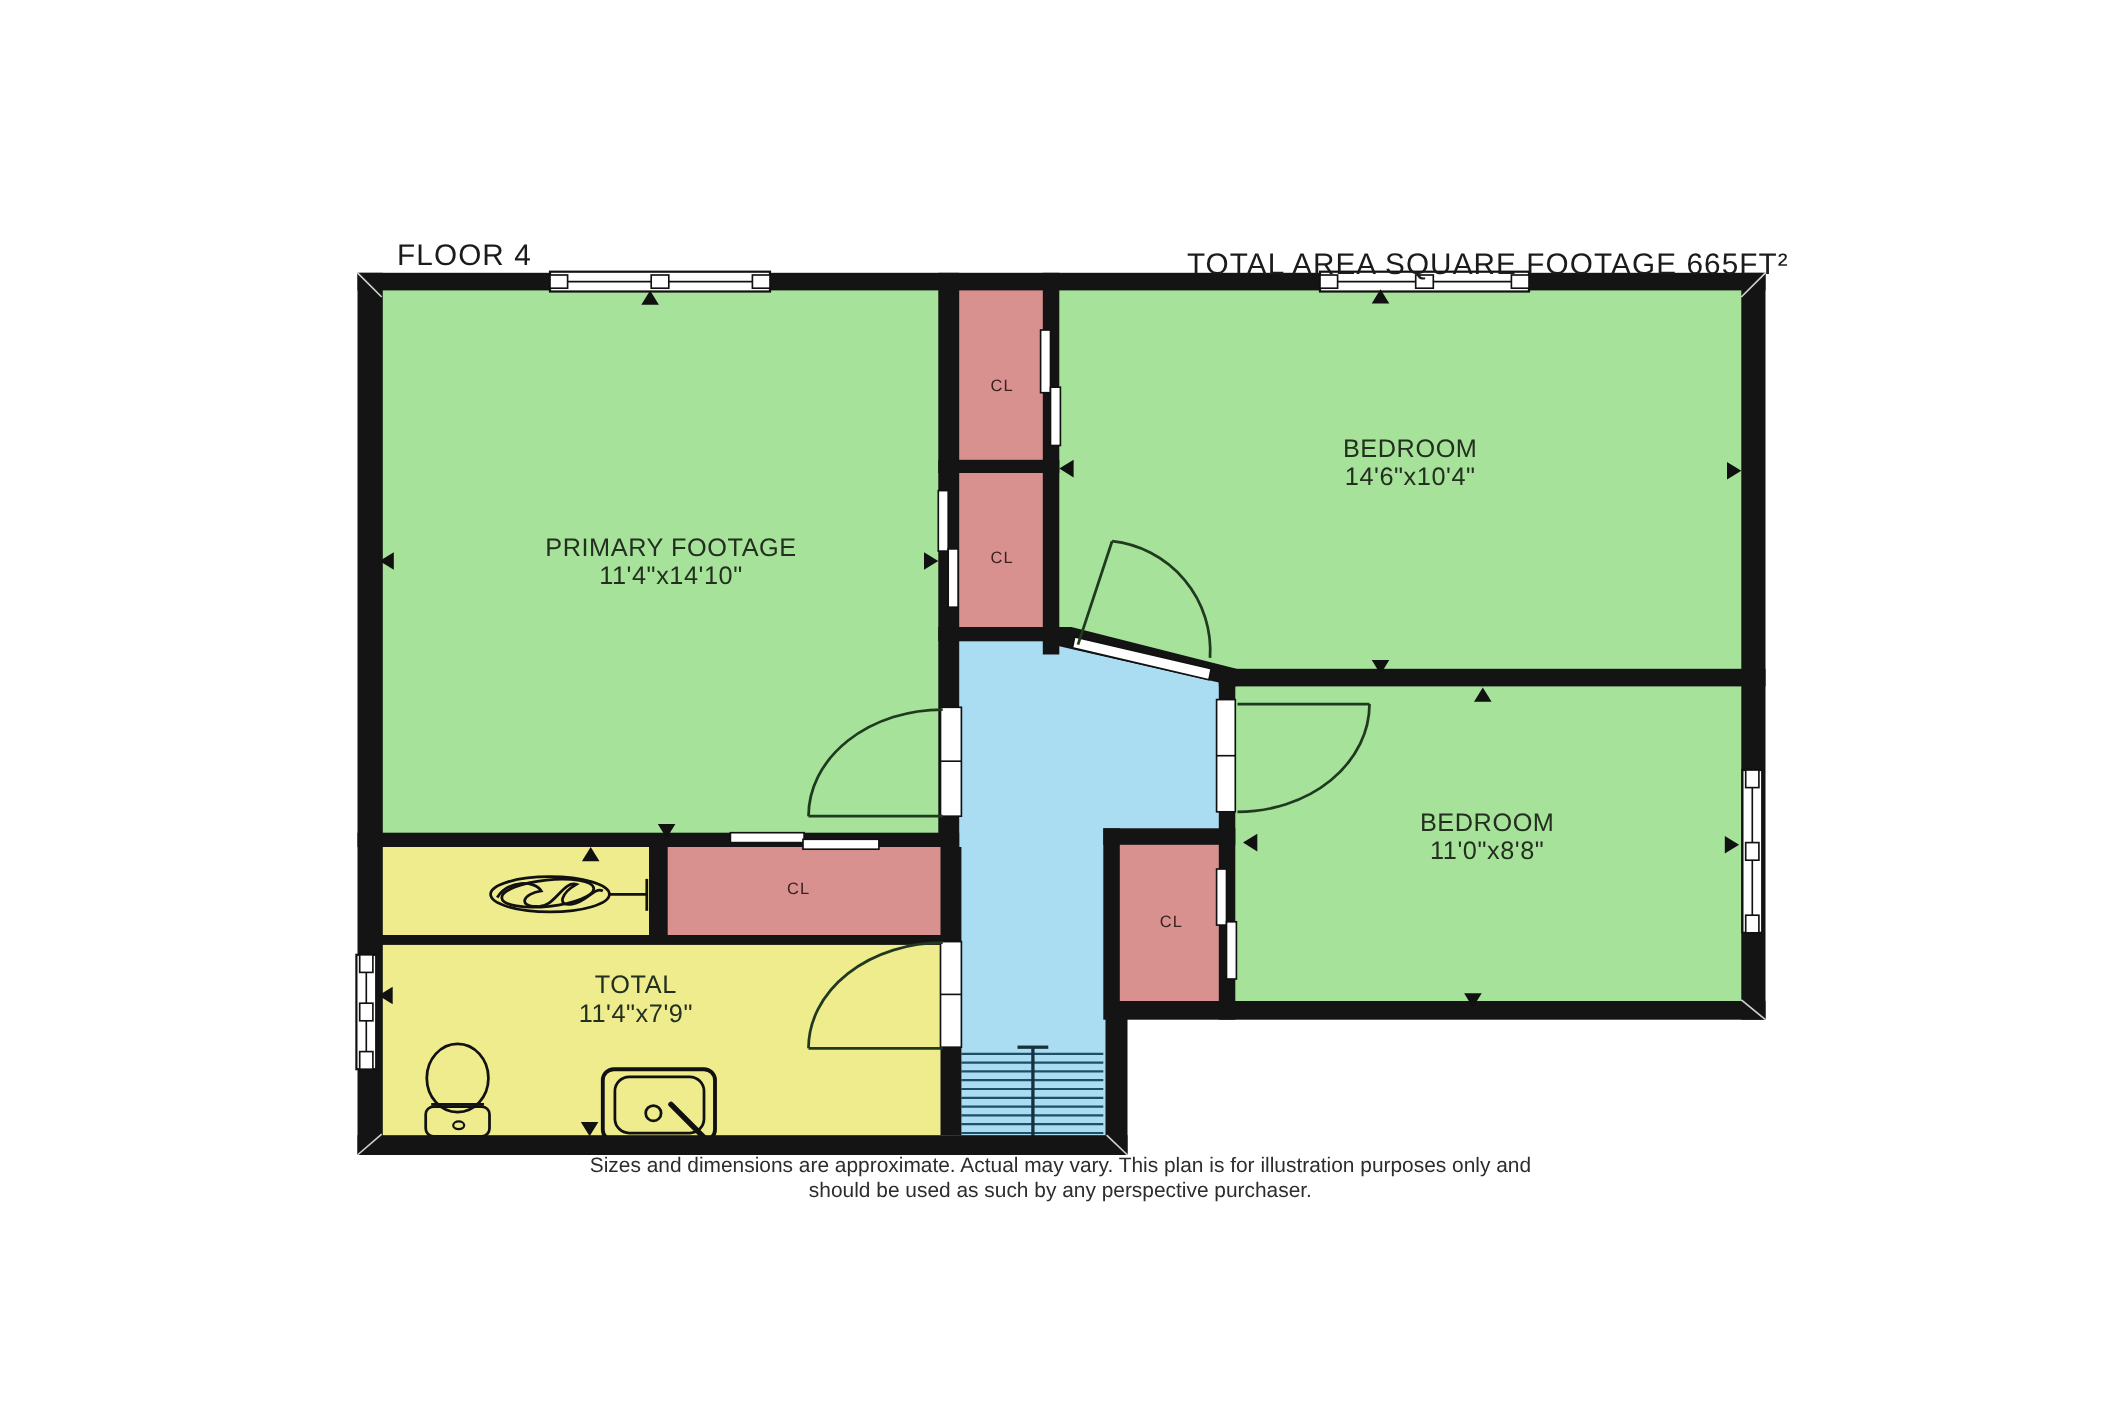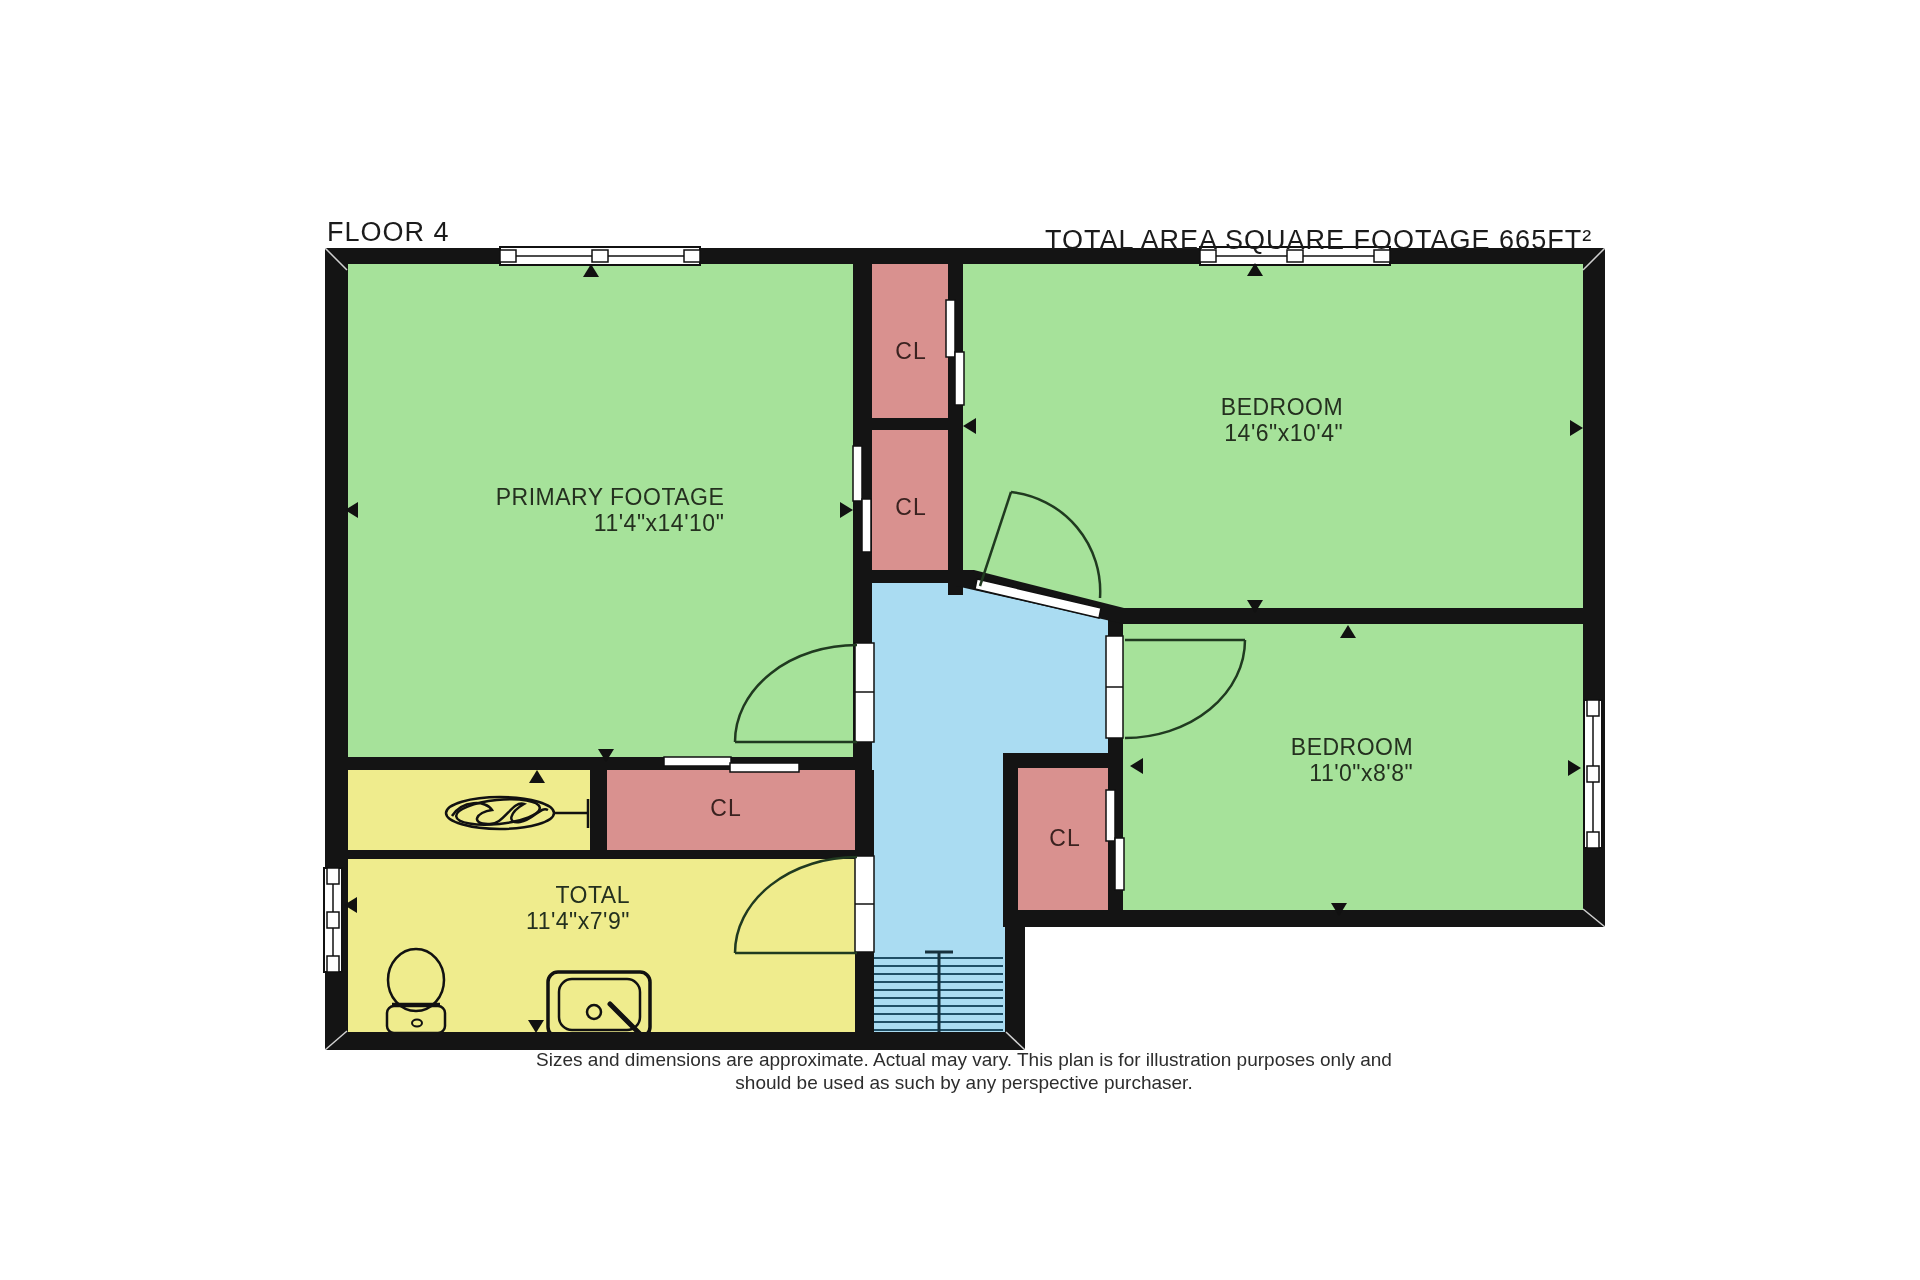--- a/index.html
+++ b/index.html
@@ -1,22 +1,22 @@
 <!DOCTYPE html>
 <html><head>
 <meta charset="utf-8">
 <style>
   html,body{margin:0;padding:0;background:#fff;}
   .canvas{position:relative;width:1920px;height:1280px;background:#ffffff;
           font-family:"Liberation Sans",sans-serif;overflow:hidden;}
   .canvas svg{position:absolute;left:0;top:0;}
-  .hdr{position:absolute;font-size:27px;color:#1b1b1b;letter-spacing:1px;white-space:nowrap;}
-  .room-label{position:absolute;transform:translateX(-50%);text-align:right;
+  .hdr{position:absolute;font-size:27px;color:#1b1b1b;letter-spacing:1px;white-space:nowrap;margin-left:34px;}
+  .room-label{position:absolute;transform:translateX(-50%);text-align:center;
               font-size:23px;line-height:26px;color:#24301f;letter-spacing:.5px;white-space:nowrap;}
-  .cl-label{position:absolute;transform:translate(-50%,-50%);font-size:23px;
+  .cl-label{position:absolute;transform:translate(-50%,-50%);font-size:15px;
             color:#3a2220;letter-spacing:1px;}
   .disclaimer{position:absolute;left:0;top:1048px;width:1928px;text-align:center;
               font-size:19px;line-height:23px;color:#2d2d2d;}
 </style>
 </head>
 <body>
 
 <div class="canvas">
 
   <svg width="1920" height="1280" viewBox="0 0 1920 1280">

